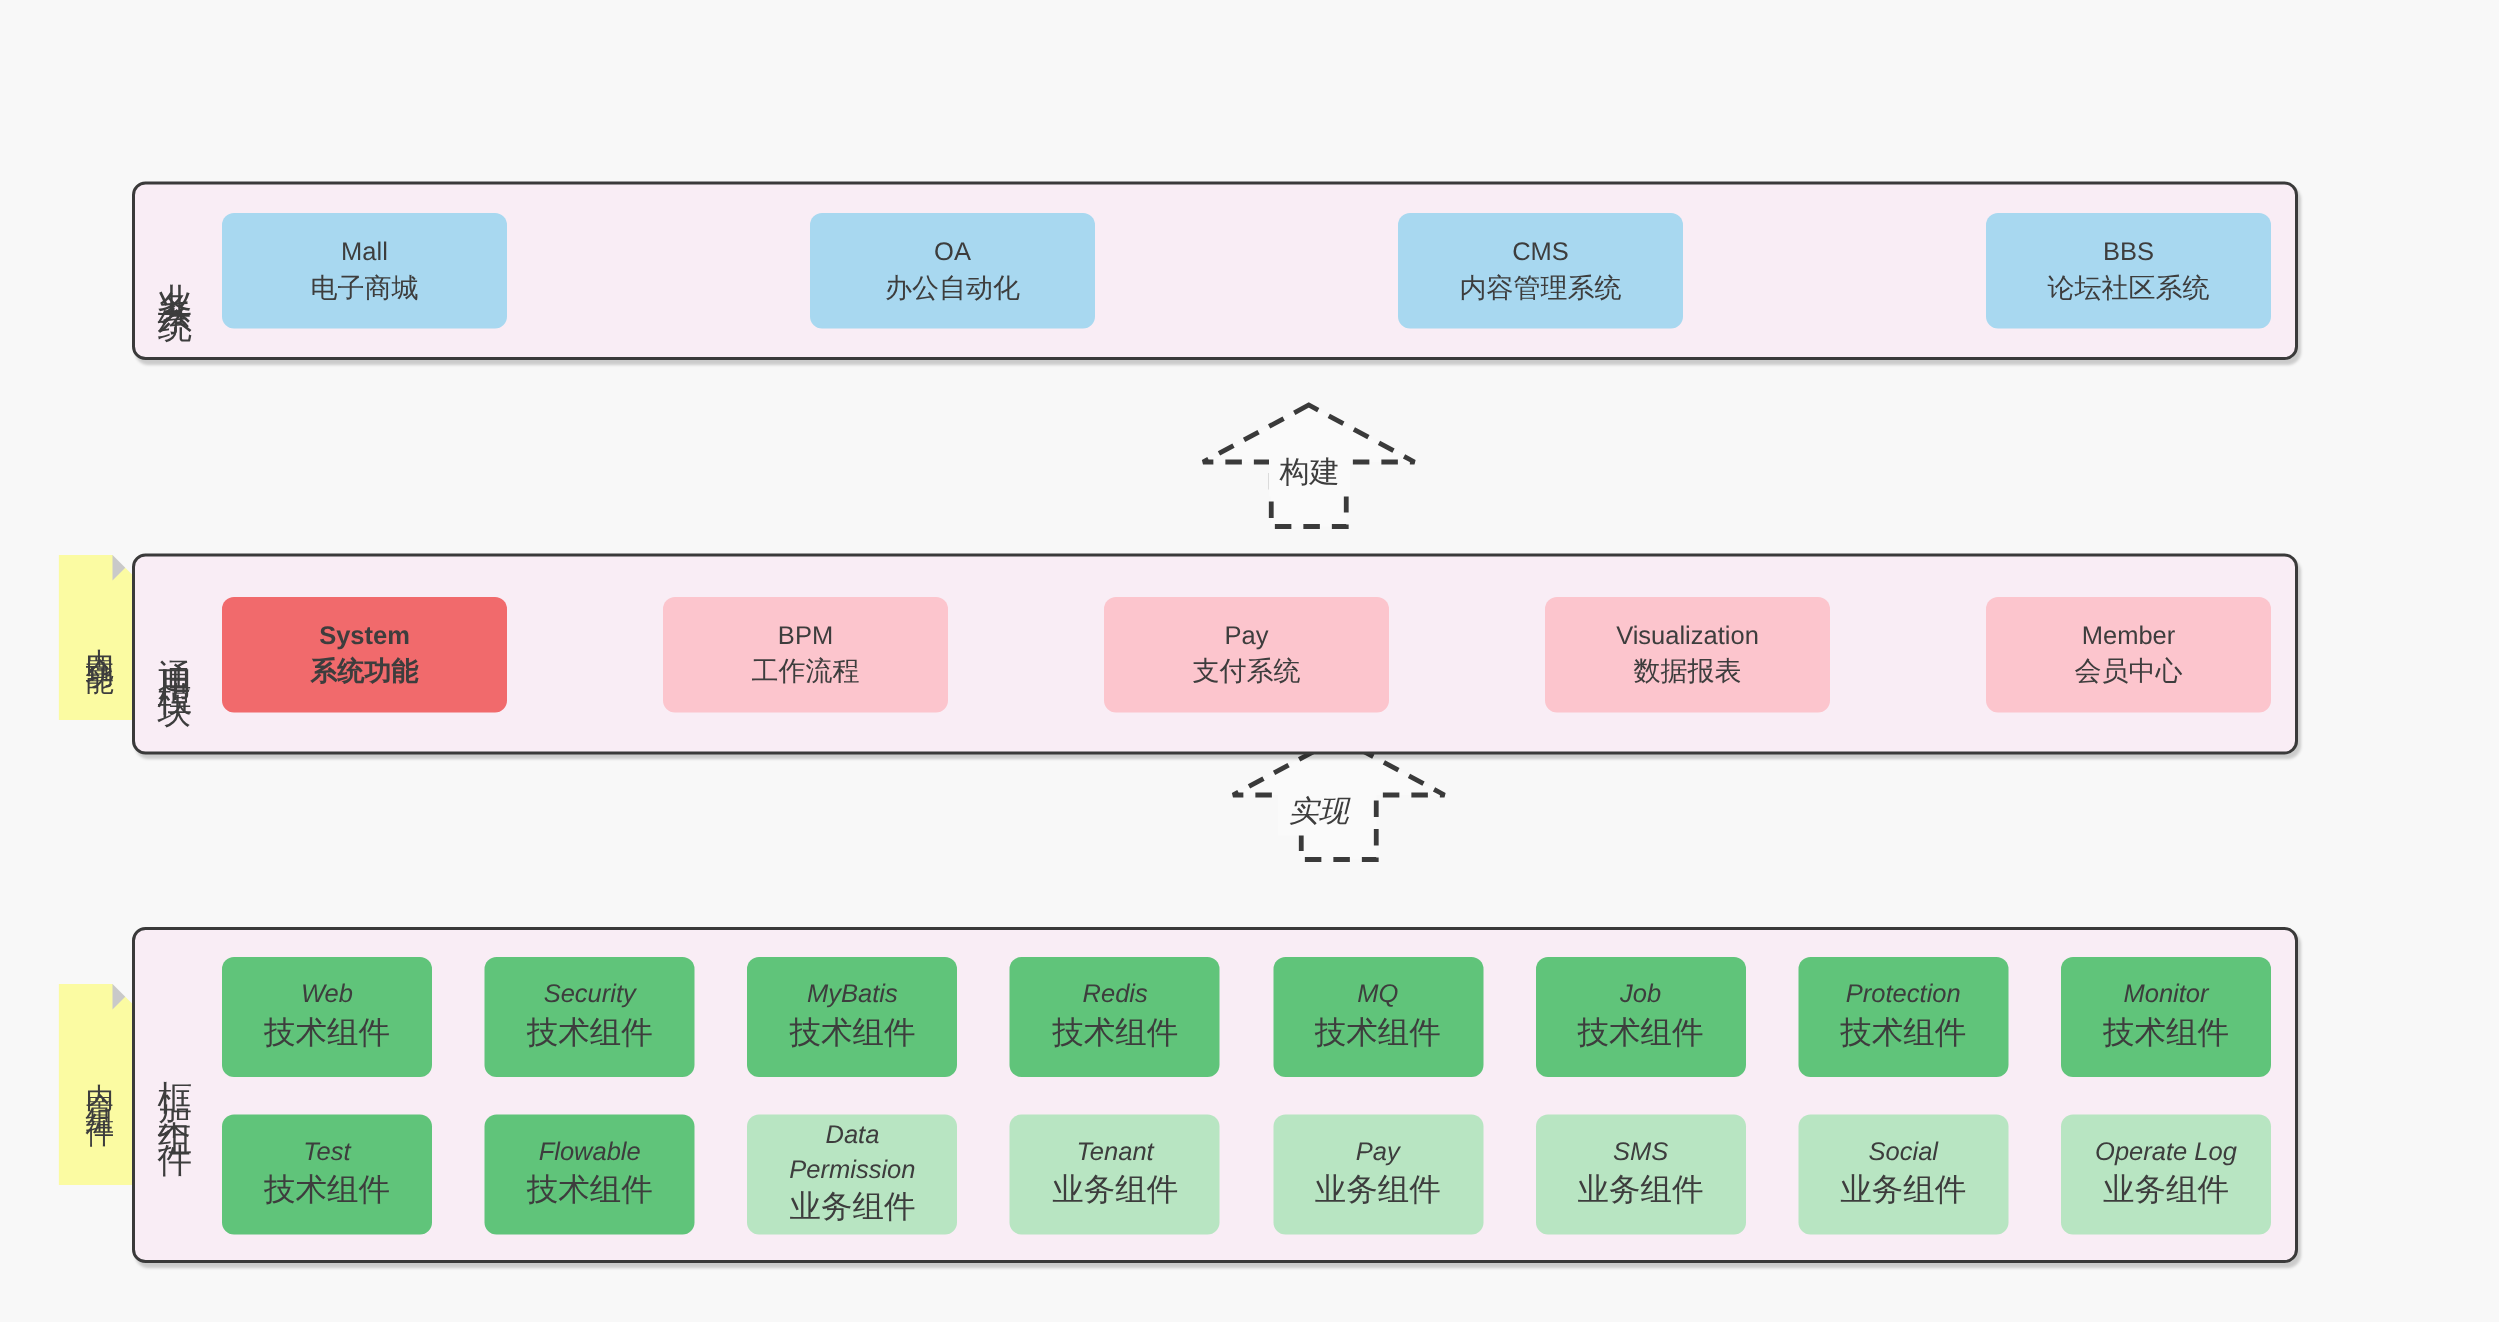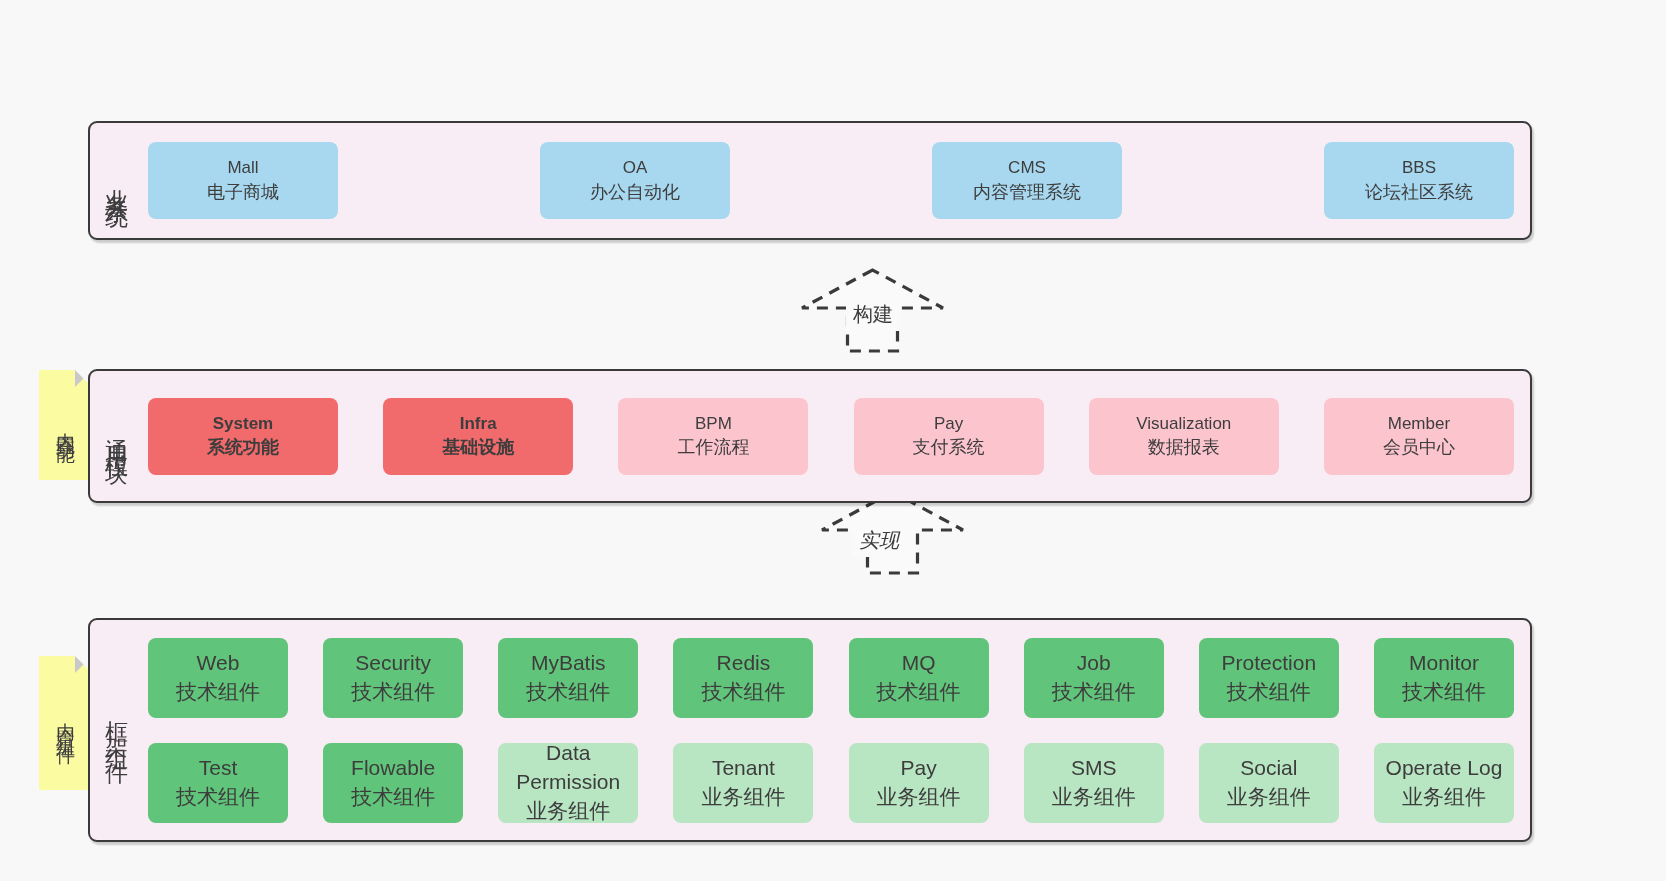--- a/index.html
+++ b/index.html
@@ -63,21 +63,21 @@
     align-items:center;
     justify-content:center;
     text-align:center;
     line-height:1.38;
     padding:4px 8px;
   }
   .layer-business .box, .layer-modules .box { width:190px; height:77px; }
   .layer-components .box { width:140px; height:80px; }
   .box-name { font-size:17px; }
   .box-desc { font-size:18px;text-align:right; }
-  .layer-components .box-name { font-size:21px; }
+  .layer-components .box-name { font-size:17px;font-style:italic; }
   .layer-components .box-desc { font-size:21px; }
 
   .blue        { background:#a8d8f0; }
   .red         { background:#f16a6c;font-weight:bold; }
   .pink        { background:#fcc5cd; }
   .green-dark  { background:#60c47a; }
   .green-light { background:#b8e5c2; }
 
   .note {
     position:absolute;
@@ -161,24 +161,20 @@
   <span class="fold"></span>
   <span class="note-text">内置功能</span>
 </div>
 
 <div class="layer layer-modules">
   <div class="layer-label">通用模块</div>
   <div class="layer-boxes">
     <div class="box red">
       <div class="box-name">System</div>
       <div class="box-desc">系统功能</div>
-    </div>
-    <div class="box red">
-      <div class="box-name">Infra</div>
-      <div class="box-desc">基础设施</div>
     </div>
     <div class="box pink">
       <div class="box-name">BPM</div>
       <div class="box-desc">工作流程</div>
     </div>
     <div class="box pink">
       <div class="box-name">Pay</div>
       <div class="box-desc">支付系统</div>
     </div>
     <div class="box pink">

